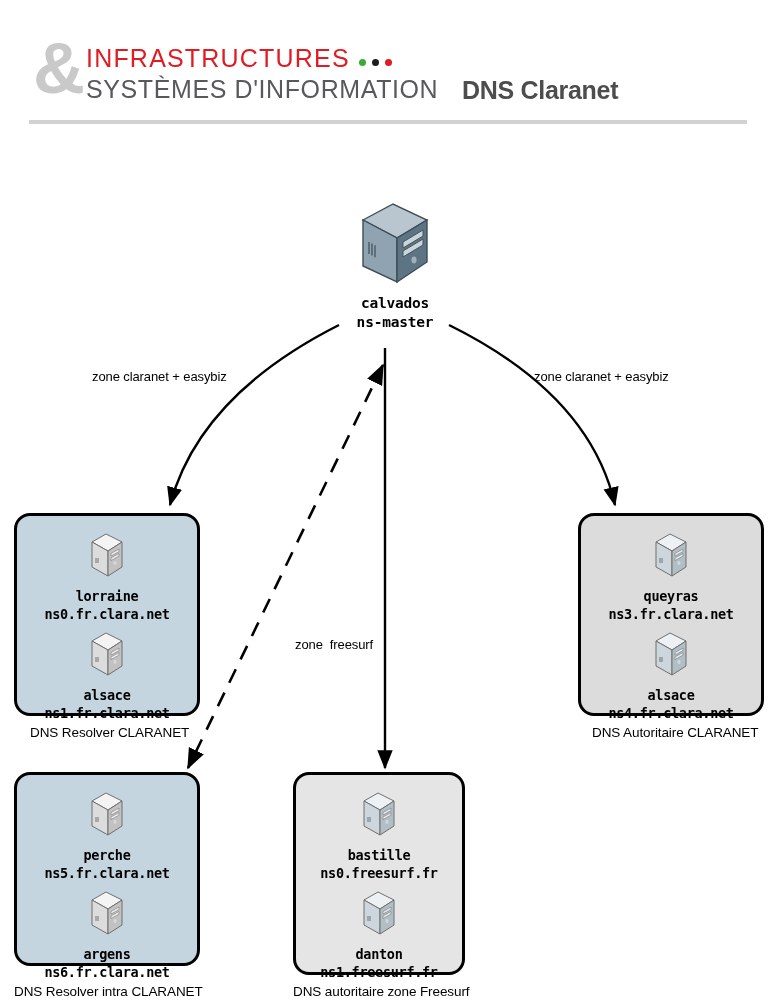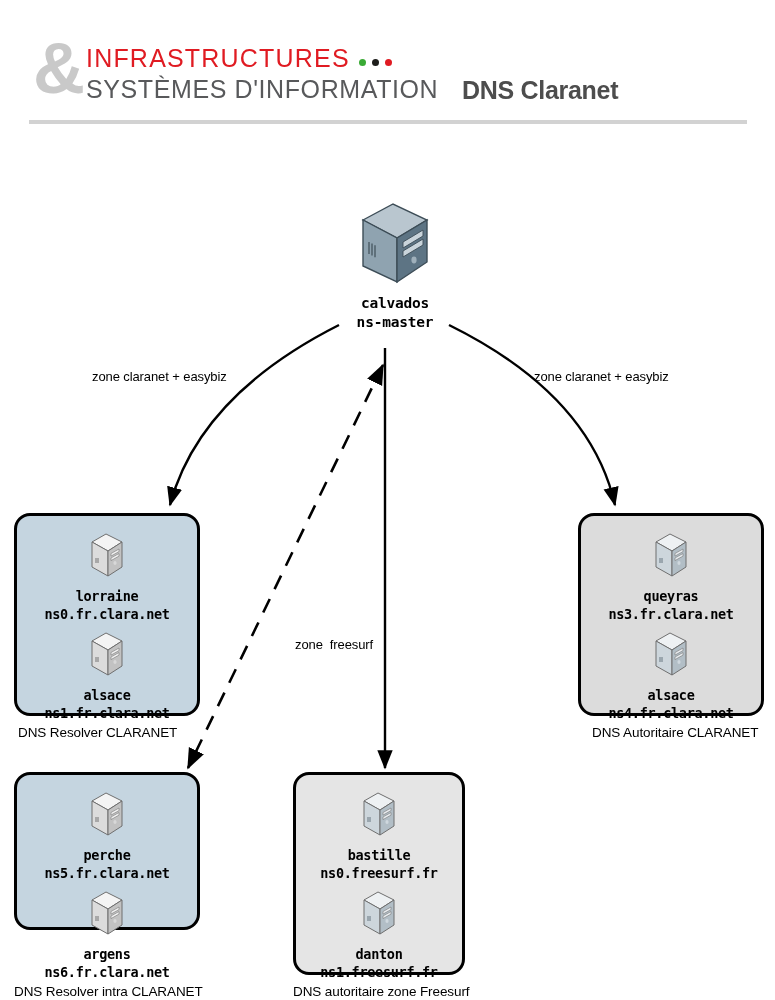--- a/index.html
+++ b/index.html
@@ -275,21 +275,21 @@
         <polygon points="22,21 36,12 36,37 22,46" fill="#c2c2c2" stroke="#6f6f6f" stroke-width="1"></polygon>
         <polygon points="25,23.5 33,19 33,21.6 25,26.1" fill="#efefef" stroke="#7a7a7a" stroke-width="0.6"></polygon>
         <polygon points="25,28 33,23.5 33,26.1 25,30.6" fill="#efefef" stroke="#7a7a7a" stroke-width="0.6"></polygon>
         <rect x="9" y="28" width="4" height="5" fill="#a8a8a8"></rect>
         <ellipse cx="29" cy="33" rx="1.6" ry="2" fill="#d8d8d8"></ellipse>
       </svg>
       <span class="host-name">alsace</span>
       <span class="host-fqdn">ns1.fr.clara.net</span>
     </div>
   </div>
-  <div class="group-caption" style="left:18px; top:725px;text-align:right;">DNS Resolver CLARANET</div>
+  <div class="group-caption" style="left:30px; top:725px;text-align:right;">DNS Resolver CLARANET</div>
 
   <div class="group-box grey" style="left: 578px; top: 513px; width: 186px; height: 203px; background: rgb(220, 220, 220);">
     <div class="host" style="top:14px;">
       <svg class="host-icon" width="42" height="52" viewBox="0 0 42 52">
         <polygon points="6,12 20,4 36,12 22,21" fill="#eef1f3" stroke="#6f6f6f" stroke-width="1"></polygon>
         <polygon points="6,12 22,21 22,46 6,37" fill="#cdd6dc" stroke="#6f6f6f" stroke-width="1"></polygon>
         <polygon points="22,21 36,12 36,37 22,46" fill="#b2bec6" stroke="#6f6f6f" stroke-width="1"></polygon>
         <polygon points="25,23.5 33,19 33,21.6 25,26.1" fill="#e7ebee" stroke="#7a7a7a" stroke-width="0.6"></polygon>
         <polygon points="25,28 33,23.5 33,26.1 25,30.6" fill="#e7ebee" stroke="#7a7a7a" stroke-width="0.6"></polygon>
         <rect x="9" y="28" width="4" height="5" fill="#9aa6ae"></rect>
@@ -307,21 +307,21 @@
         <polygon points="25,28 33,23.5 33,26.1 25,30.6" fill="#e7ebee" stroke="#7a7a7a" stroke-width="0.6"></polygon>
         <rect x="9" y="28" width="4" height="5" fill="#9aa6ae"></rect>
         <ellipse cx="29" cy="33" rx="1.6" ry="2" fill="#cfd8de"></ellipse>
       </svg>
       <span class="host-name">alsace</span>
       <span class="host-fqdn">ns4.fr.clara.net</span>
     </div>
   </div>
   <div class="group-caption" style="left:592px; top:725px;">DNS Autoritaire CLARANET</div>
 
-  <div class="group-box blue" style="left: 14px; top: 772px; width: 186px; height: 158px; background: rgb(197, 213, 224);">
+  <div class="group-box blue" style="left: 14px; top: 772px; width: 186px; height: 194px; background: rgb(197, 213, 224);">
     <div class="host" style="top:14px;">
       <svg class="host-icon" width="42" height="52" viewBox="0 0 42 52">
         <polygon points="6,12 20,4 36,12 22,21" fill="#f4f4f4" stroke="#6f6f6f" stroke-width="1"></polygon>
         <polygon points="6,12 22,21 22,46 6,37" fill="#dcdcdc" stroke="#6f6f6f" stroke-width="1"></polygon>
         <polygon points="22,21 36,12 36,37 22,46" fill="#c2c2c2" stroke="#6f6f6f" stroke-width="1"></polygon>
         <polygon points="25,23.5 33,19 33,21.6 25,26.1" fill="#efefef" stroke="#7a7a7a" stroke-width="0.6"></polygon>
         <polygon points="25,28 33,23.5 33,26.1 25,30.6" fill="#efefef" stroke="#7a7a7a" stroke-width="0.6"></polygon>
         <rect x="9" y="28" width="4" height="5" fill="#a8a8a8"></rect>
         <ellipse cx="29" cy="33" rx="1.6" ry="2" fill="#d8d8d8"></ellipse>
       </svg>

